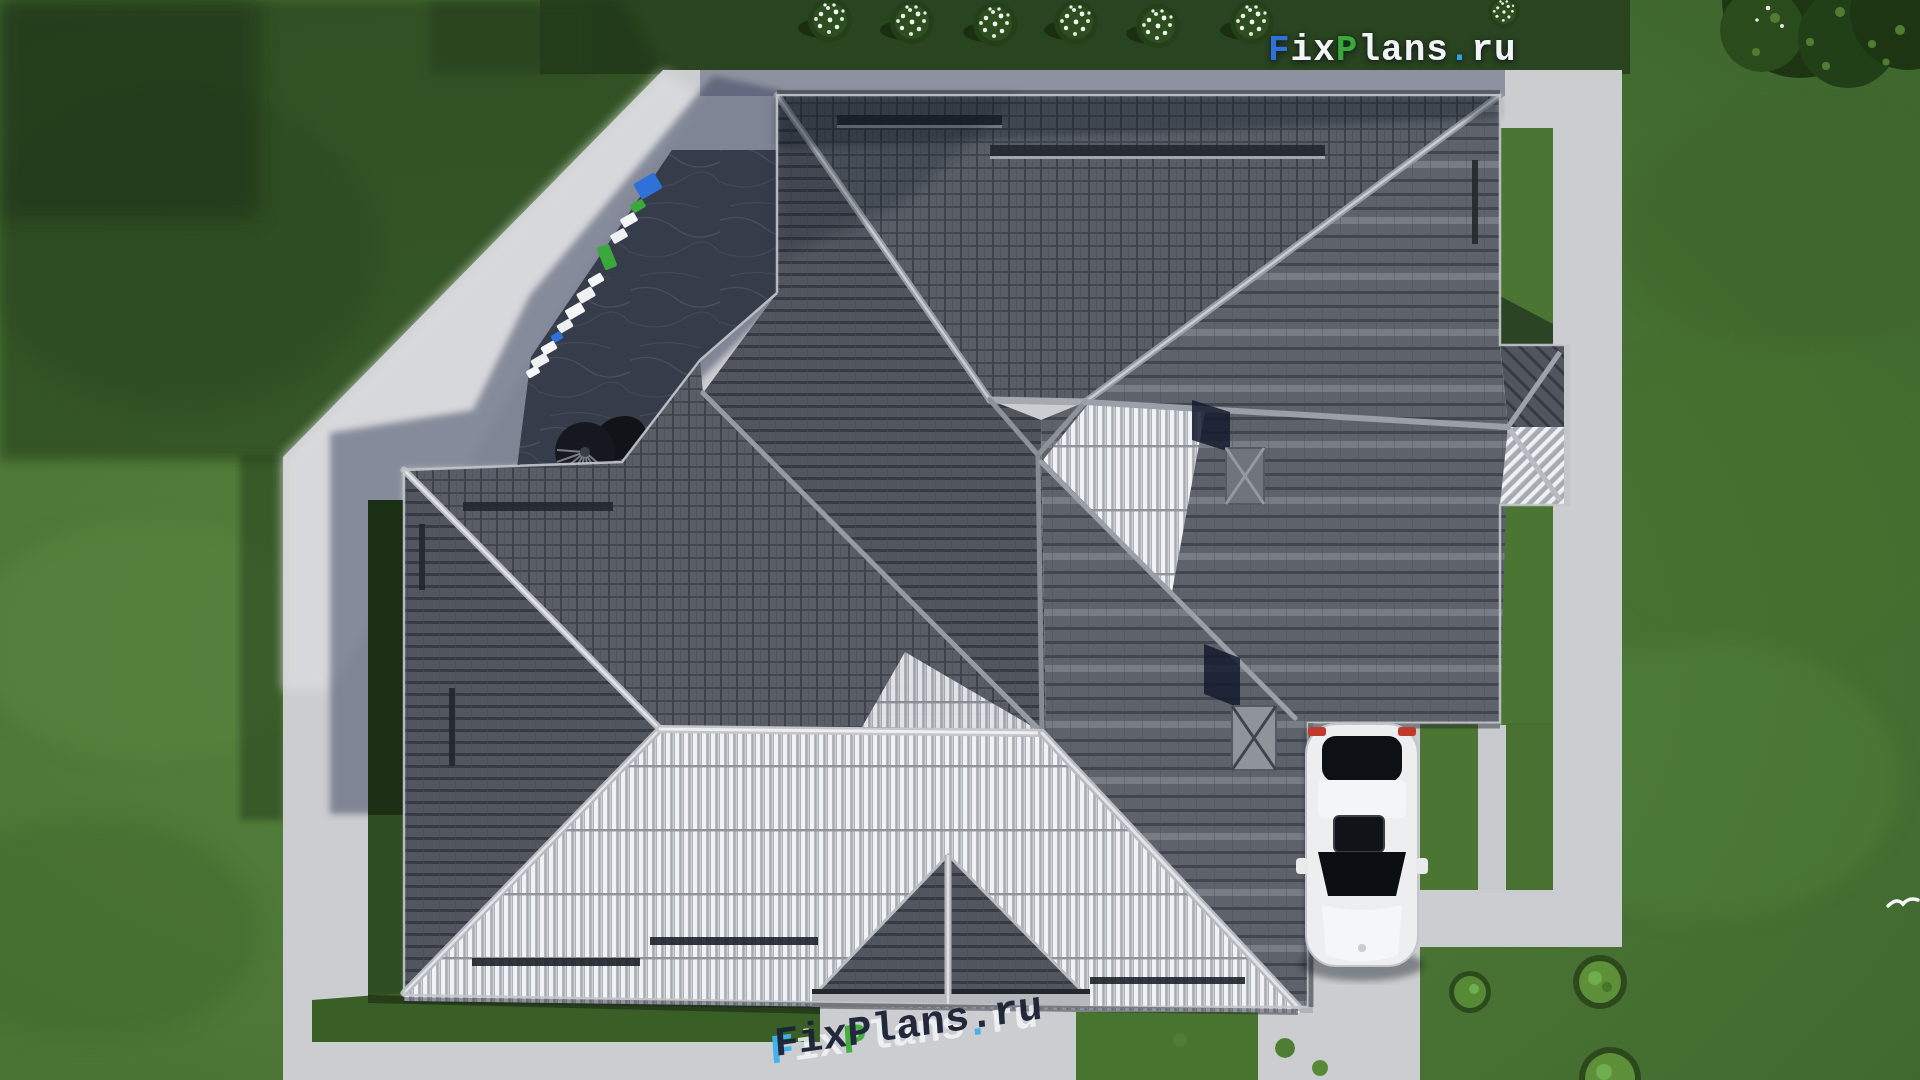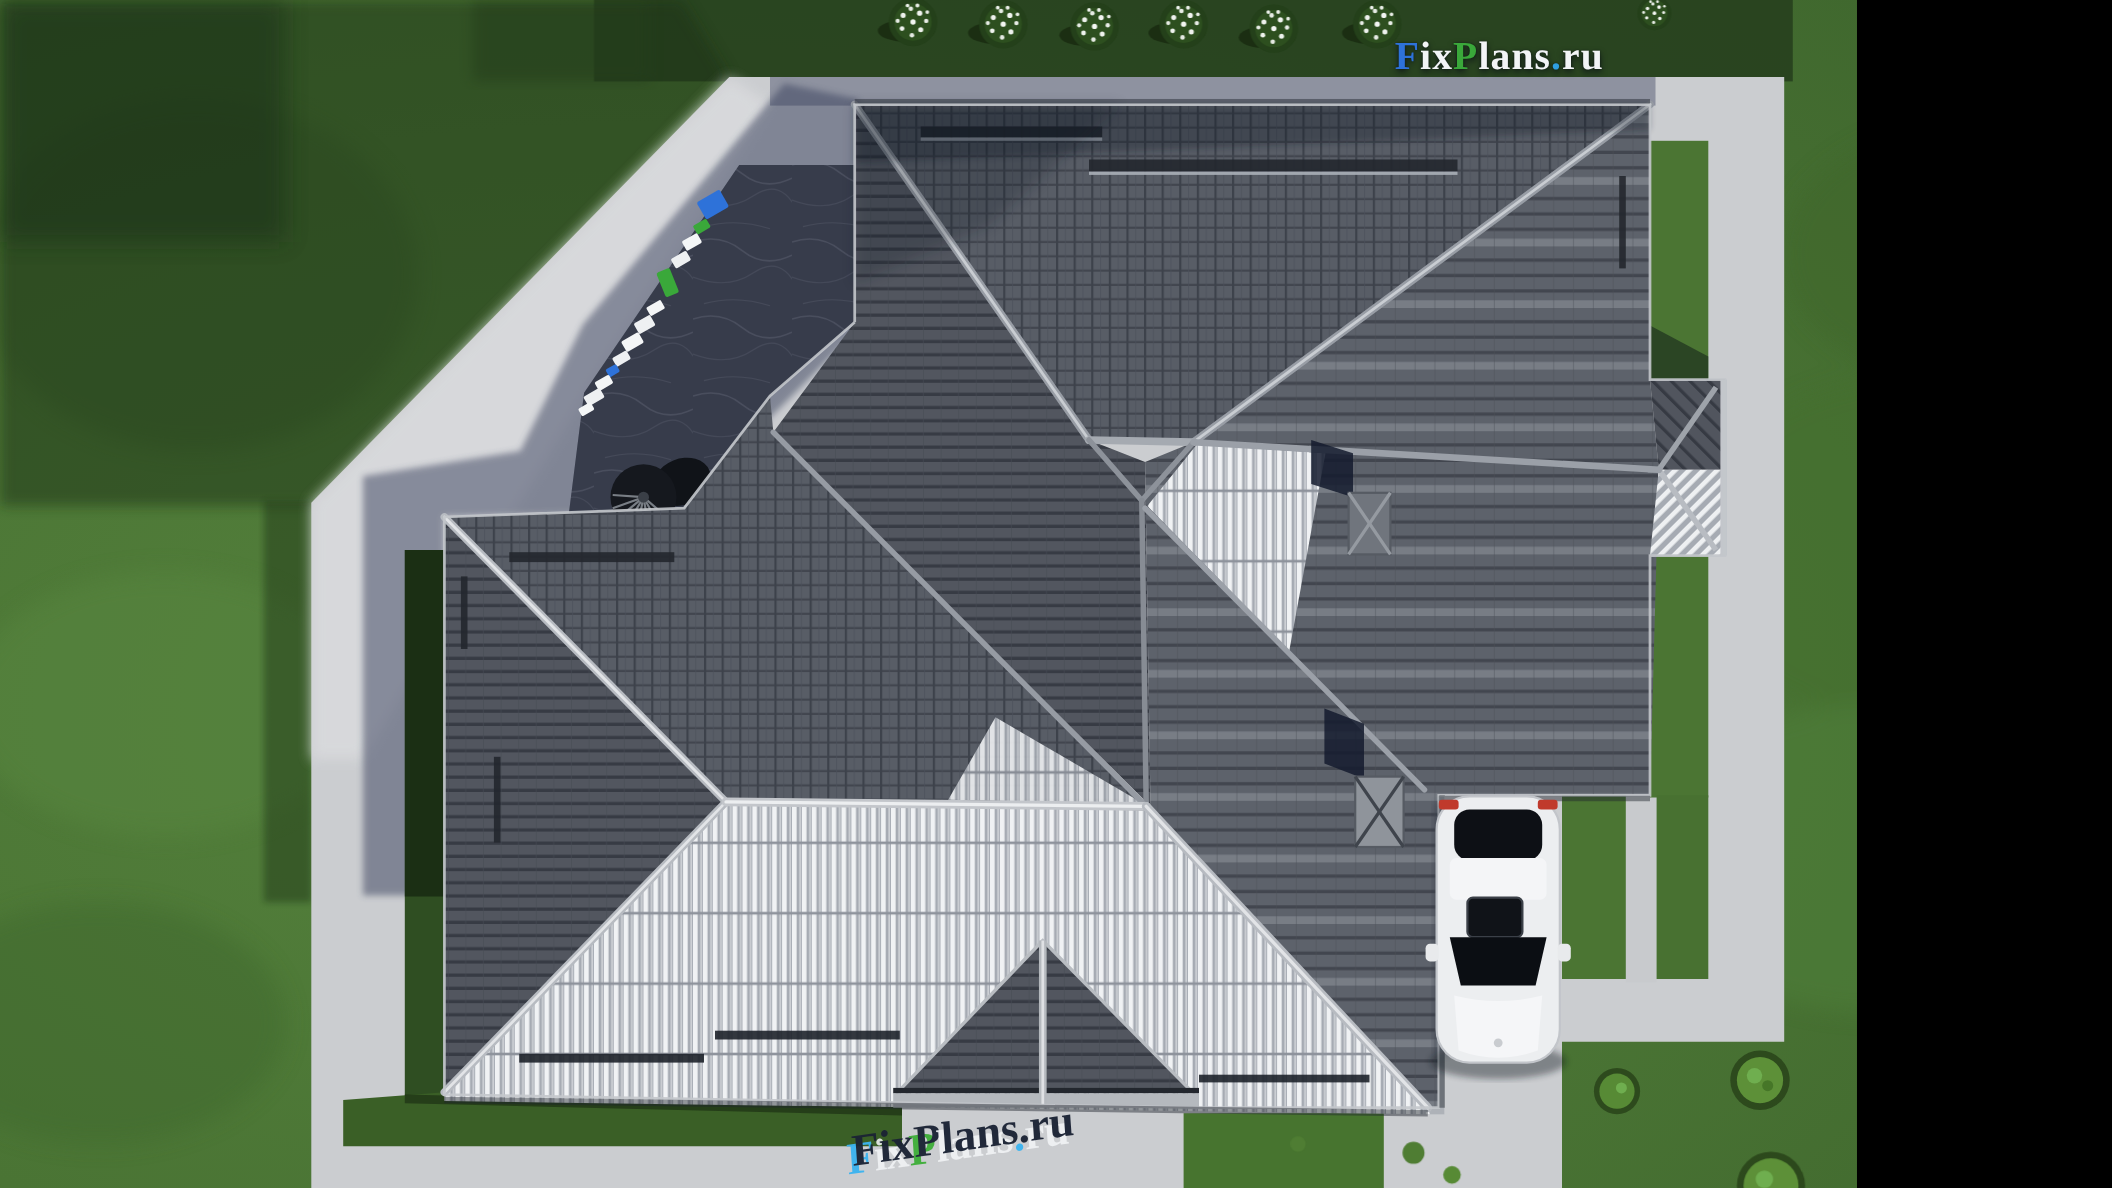--- a/index.html
+++ b/index.html
@@ -1,17 +1,17 @@
 <!DOCTYPE html>
 <html><head>
 <meta charset="utf-8">
 <style>
   html,body{margin:0;padding:0;background:#000;}
-  .stage{position:relative;width:1688px;height:1080px;overflow:hidden;
-         font-family:Liberation Serif, serif;background:#4d7836;}
+  .stage{position:relative;width:1920px;height:1080px;overflow:hidden;
+         font-family:Liberation Mono, monospace;background:#4d7836;}
   .stage svg{position:absolute;left:0;top:0;}
   
   .top-logo{position:absolute;left:1268px;top:30px;font-size:36px;font-weight:bold;
     letter-spacing:1px;white-space:nowrap;
     text-shadow:0 2px 6px rgba(8,12,22,.75),0 0 2px rgba(8,12,22,.5);}
   .c-blue{color:#2e72d9;} .c-green{color:#3aa83a;} .c-cyan{color:#2f9fe0;} .c-white{color:#f2f4f6;}
   
   .ground-mark{position:absolute;left:776px;top:1022px;font-size:41px;font-weight:bold;
     letter-spacing:0px;white-space:nowrap;color:#1b2334;opacity:.96;
     transform:rotate(-8deg) skewX(-4deg);transform-origin:0 100%;}

